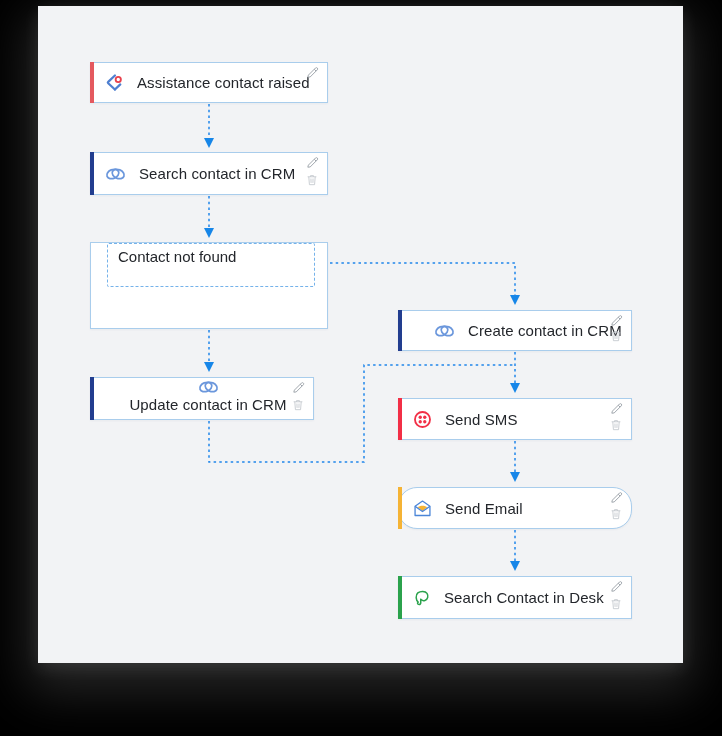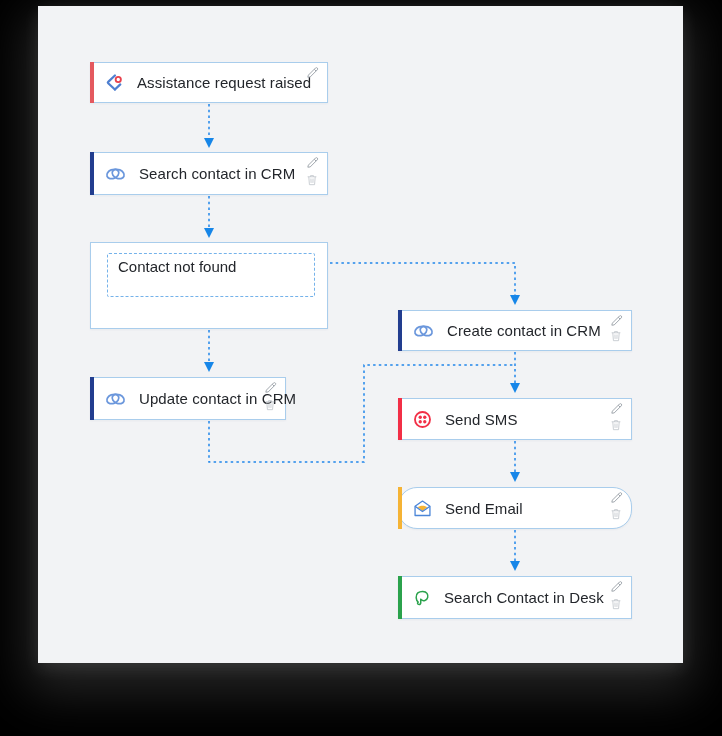--- a/index.html
+++ b/index.html
@@ -23,30 +23,30 @@
   .accent{position:absolute;left:-1px;top:-1px;bottom:-1px;width:4px;}
   .nicon{margin-left:13px;display:flex;align-items:center;flex:0 0 auto;}
   .nlabel{margin-left:12px;font-size:15px;font-weight:500;color:#23262b;letter-spacing:.1px;white-space:nowrap;}
   .actions{position:absolute;right:6px;top:0;bottom:0;width:20px;}
   .act-edit{position:absolute;top:2px;right:1px;cursor:pointer;}
   .act-del{position:absolute;bottom:3px;right:2px;cursor:pointer;}
 
   #node-assistance {left:52px;top:56px;width:238px;height:41px;}
   #node-search-crm {left:52px;top:146px;width:238px;height:43px;}
   #node-decision   {left:52px;top:236px;width:238px;height:87px;display:block;}
-  #node-update-crm {left:52px;top:371px;width:196px;height:43px;}
-  #node-create-crm {left:360px;top:304px;width:234px;height:41px;}
+  #node-update-crm {left:52px;top:371px;width:224px;height:43px;flex-direction:column;}
+  #node-create-crm {left:360px;top:304px;width:234px;height:41px;padding-left:21px;}
   #node-send-sms   {left:360px;top:392px;width:234px;height:42px;}
   #node-send-email {left:360px;top:481px;width:234px;height:42px;border-radius:19px;}
   #node-search-desk{left:360px;top:570px;width:234px;height:43px;}
 
   .decision-head{height:44px;display:flex;align-items:center;position:relative;border-bottom:1px solid #b7d7f0;}
   .decision-head .act-del{top:10px;bottom:auto;right:9px;}
   .condition-box{
-    margin:10px 12px 0 16px;border:1px dashed #74b2ea;border-radius:2px;
+    margin:0 12px 0 16px;border:1px dashed #74b2ea;border-radius:2px;
     padding:2px 10px 18px;font-size:15px;font-weight:500;color:#23262b;line-height:22px;
     cursor:pointer;
   }
 </style>
 </head>
 <body>
 
 <div class="panel">
 
   <svg class="wires" width="645" height="657" viewBox="0 0 645 657">
@@ -67,21 +67,21 @@
 
   <div class="node" id="node-assistance">
     <span class="accent" style="background: rgb(228, 89, 95);"></span>
     <span class="nicon">
       <svg width="21" height="21" viewBox="0 0 24 24">
         <path d="M12.5,4 L4.8,11.2 C4.3,11.7 4.3,12.4 4.8,12.9 L12.5,20" fill="none" stroke="#4e7fd0" stroke-width="2.6" stroke-linecap="round" stroke-linejoin="round"></path>
         <path d="M12.5,20 L18.6,14.2" fill="none" stroke="#4e7fd0" stroke-width="2.6" stroke-linecap="round"></path>
         <circle cx="16.3" cy="8.6" r="3" fill="#fff" stroke="#e8414d" stroke-width="2.1"></circle>
       </svg>
     </span>
-    <span class="nlabel">Assistance request raised</span>
+    <span class="nlabel">Assistance contact raised</span>
     <span class="actions">
       <span class="act-edit">
         <svg width="15" height="15" viewBox="0 0 24 24">
             <path d="M4.5,19.5 L5.4,16.2 L16.8,4.8 C17.6,4 18.9,4 19.7,4.8 C20.5,5.6 20.5,6.9 19.7,7.7 L8.3,19.1 Z M14.8,6.8 L17.7,9.7" fill="none" stroke="#9aa0a8" stroke-width="1.5"></path>
           </svg>
       </span>
     </span>
   </div>
 
   <div class="node" id="node-search-crm">

